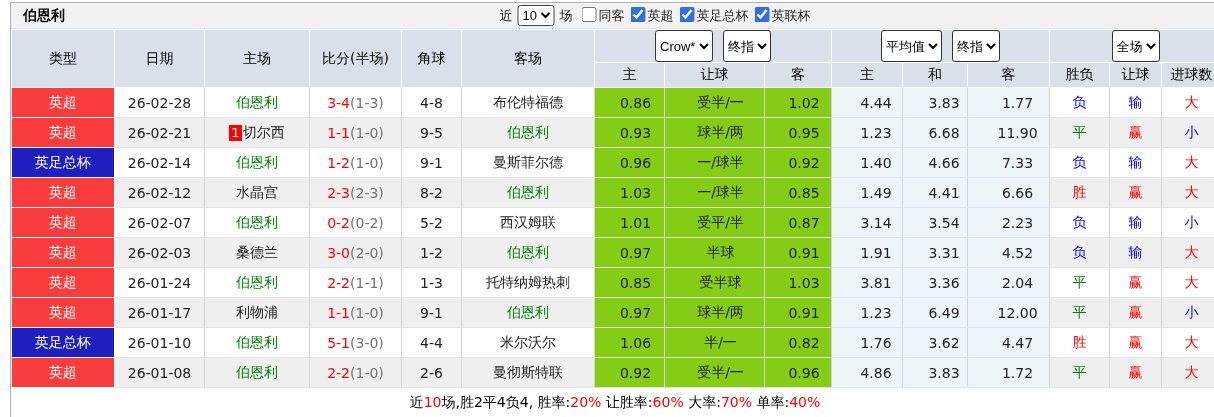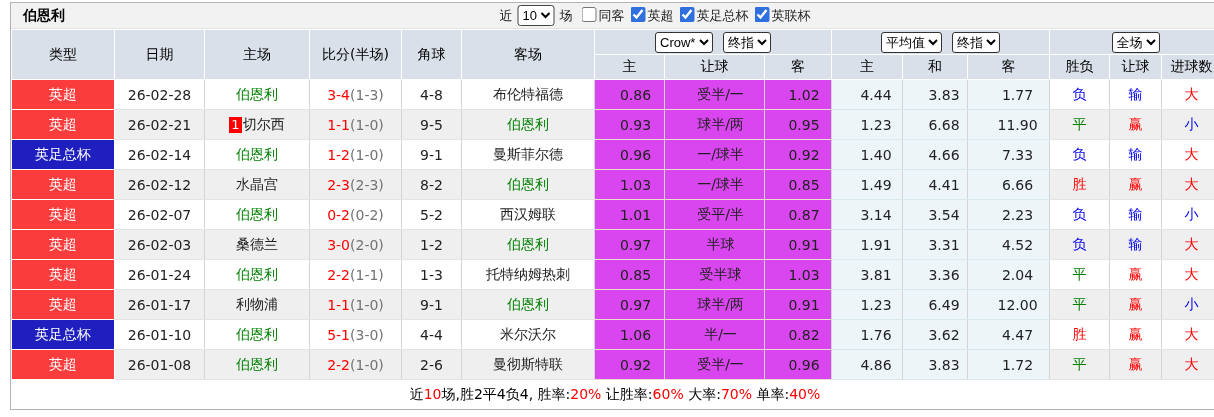--- a/index.html
+++ b/index.html
@@ -16,28 +16,28 @@
   .title { font-weight:bold; margin-left:12px; font-size:14px; color:#000; }
   .controls { position:absolute; left:calc(50% + 40px); transform:translateX(-50%); display:flex; align-items:center; gap:3px; font-size:13px; white-space:nowrap; }
   .controls select { height:21px; font-size:13px; border:1px solid #444; border-radius:3px; background:#fff; margin:0 2px; }
   .controls label { display:inline-flex; align-items:flex-start; margin-left:6px; cursor:pointer; }
   .controls input[type=checkbox] { width:15px; height:15px; accent-color:#2f6fde; margin:0 2px 0 0; }
 
   
   table { border-collapse:collapse; width:100%; table-layout:fixed; }
   th { background:#dae0ea; font-weight:normal; font-size:14px; color:#000; border:1px solid #fff; height:25px; padding:0; overflow:hidden; }
   .dropcell { background:#dae0ea; }
-  .dropcell select { height:21px; font-size:13px; border:1px solid #333; border-radius:3px; background:#fff; margin:0 5px; }
+  .dropcell select { height:32px; font-size:13px; border:1px solid #333; border-radius:3px; background:#fff; margin:0 5px; }
   td { text-align:center; height:30px; padding:0; font-size:14px; border-right:1px solid #d4d4d4; border-bottom:1px solid #e4e4e4; overflow:hidden; white-space:nowrap; }
   td.type { color:#fff; border-bottom:1px solid #fff; border-right:1px solid #fff; }
   .bg-red  { background:#fa3c3c; }
   .bg-blue { background:#1f1fc0; }
   tr.even td.plain { background:#efefef; }
   tr.odd  td.plain { background:#ffffff; }
-  td.cream { background:#d946ef; border-bottom:1px solid #e6ddcf;padding-left:12px; }
+  td.cream { background:#84cc16; border-bottom:1px solid #e6ddcf;padding-left:12px; }
   td.cblue { background:#edf5f9; border-bottom:1px solid #d9e7ee;padding-left:18px; }
   .self { color:#008000; }
   .score { color:#f00; }
   .half { color:#737373; }
   .rank { display:inline-block; background:#f00; color:#fff; font-size:13px; line-height:16px; padding:0 2px; margin-right:1px; }
   .t-red { color:#f00; } .t-green { color:#008000; } .t-blue { color:#0000f0; }
 
   
   .footer { height:29px; line-height:29px; text-align:center; background:#fff; font-size:14px; color:#000; }
   .footer .red { color:#f00; }

